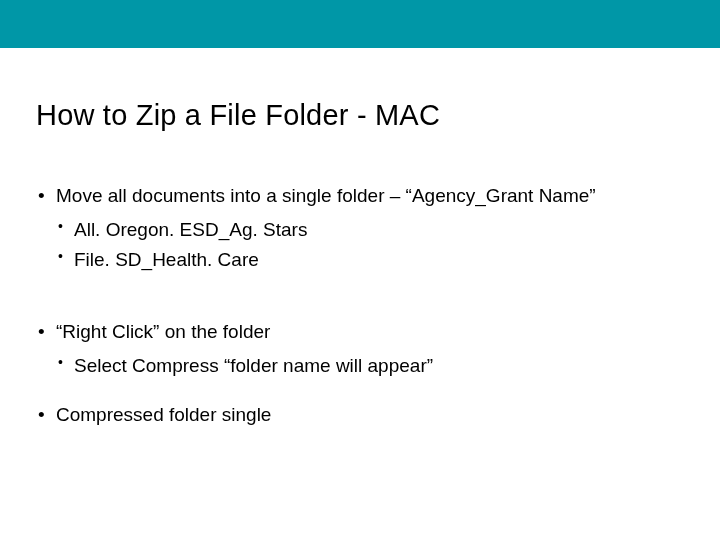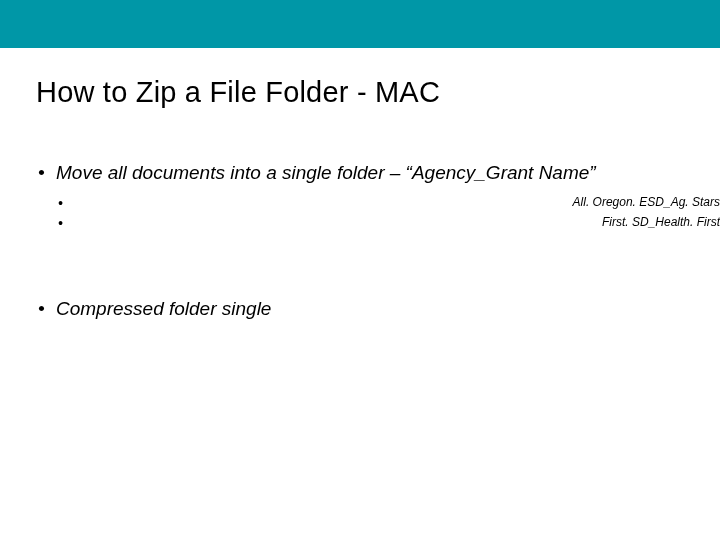--- a/index.html
+++ b/index.html
@@ -19,24 +19,24 @@
   .top-bar {
     width: 100%;
     height: 48px;
     background: #0097a7;
   }
   .title {
     font-size: 29px;
     font-weight: 400;
     padding: 28px 0 0 36px;
     letter-spacing: 0.2px;
+    margin-top: 23px;
   }
   .content {
     padding: 52px 0 0 38px;
-    font-style: italic;
   }
   ul.level1 {
     list-style: none;
   }
   ul.level1 > li {
     position: relative;
     padding-left: 18px;
     font-size: 19px;
     line-height: 1.3;
     margin-bottom: 0;
@@ -51,24 +51,23 @@
   }
   ul.level2 {
     list-style: none;
     margin-top: 8px;
     margin-bottom: 0;
   }
   ul.level2 > li {
     position: relative;
     padding-left: 16px;
     margin-left: 2px;
-    font-size: 12px;
+    font-size: 19px;
     line-height: 1.4;
     margin-bottom: 4px;
-    text-align: right;
   }
   ul.level2 > li::before {
     content: "•";
     position: absolute;
     left: 0;
     top: 0;
     font-size: 14px;
     color: #000000;
   }
   .spacer-lg {
@@ -84,30 +83,38 @@
 <div class="top-bar"></div>
 
 <div class="title">How to Zip a File Folder - MAC</div>
 
 <div class="content">
   <ul class="level1">
     <li>
       <span>Move all documents into a single folder – “Agency_Grant Name”</span>
       <ul class="level2">
         <li>All. Oregon. ESD_Ag. Stars</li>
-        <li>First. SD_Health. First</li>
+        <li>File. SD_Health. Care</li>
       </ul>
     </li>
   </ul>
 
   <div class="spacer-lg"></div>
 
 
   <div class="spacer-md"></div>
 
+  <ul class="level1">
+    <li>
+      <span>“Right Click” on the folder</span>
+      <ul class="level2">
+        <li>Select Compress “folder name will appear”</li>
+      </ul>
+    </li>
+  </ul>
 
   <div class="spacer-md"></div>
 
   <ul class="level1">
     <li>
       <span>Compressed folder single</span>
     </li>
   </ul>
 </div>
 

